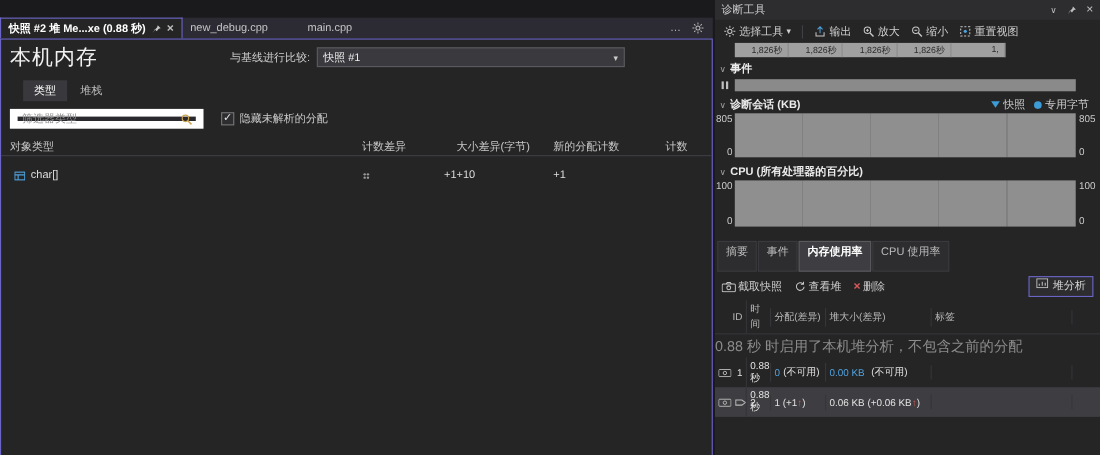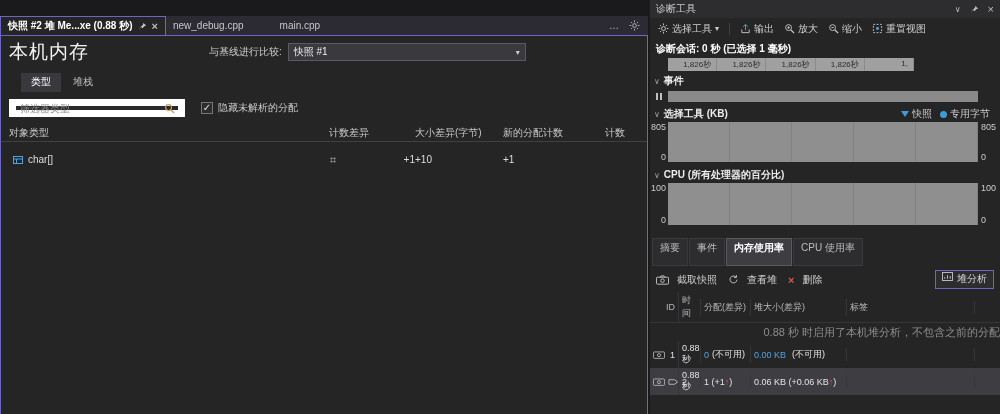--- a/index.html
+++ b/index.html
@@ -11,21 +11,21 @@
   .tabstrip { height:19px; background:#2c2b33; display:flex; align-items:stretch; }
   .doc-tab { display:flex; align-items:center; gap:5px; padding:0 7px; color:#c5c5c5; cursor:default; }
   .doc-tab.active { background:#252526; border:1px solid #6b65c8; border-bottom:none; color:#ffffff; font-weight:bold; }
   .doc-tab .tab-x { color:#bdbdbd; font-size:11px; line-height:1; }
   .tabstrip-right { margin-left:auto; display:flex; align-items:center; gap:10px; padding-right:8px; color:#b5b5b5; }
   .editor-body { position:absolute; top:19px; left:0; width:648px; height:393px; background:#252526; border:1px solid #6b65c8; display:flex; flex-direction:column; }
   .title-row { display:flex; align-items:flex-start; padding:3px 8px 0 8px; }
   .page-title { font-size:19px; color:#f2f2f2; letter-spacing:1px; flex:0 0 auto; }
   .compare-group { margin-left:120px; display:flex; align-items:center; gap:6px; margin-top:4px; }
   .compare-label { color:#cfcfcf; }
-  .compare-select { width:238px; height:18px; background:#39393e; border:1px solid #5a5a60; color:#eeeeee; display:flex; align-items:center; padding:0 5px; }
+  .compare-select { width:280px; height:18px; background:#39393e; border:1px solid #5a5a60; color:#eeeeee; display:flex; align-items:center; padding:0 5px; }
   .compare-select .chev { margin-left:auto; color:#cccccc; font-size:8px; }
   .view-tabs { display:flex; gap:2px; margin:8px 0 0 6px; }
   .view-tab { padding:2px 10px 3px; color:#bdbdbd; }
   .view-tab.active { background:#39393d; color:#ffffff;margin-left:14px; }
   .filter-row { display:flex; align-items:center; margin:7px 8px 4px 8px; }
   .filter-box { width:176px; height:18px; background:#2a2a2e; border:7px solid #ffffff; display:flex; align-items:center; }
   .filter-input { flex:1; background:transparent; border:none; outline:none; color:#d8d8d8; font-size:10px; padding:0 4px; font-family:"Liberation Sans",sans-serif; }
   .filter-input::placeholder { color:#8e8e8e; }
   .search-btn { width:18px; height:16px; display:flex; align-items:center; justify-content:center; }
   .chk-group { display:flex; align-items:center; gap:5px; margin-left:16px; }
@@ -68,28 +68,28 @@
   .axis-col { display:flex; flex-direction:column; justify-content:space-between; font-size:9px; color:#cccccc; }
   .axis-col.left { align-items:flex-end; padding-right:2px; }
   .axis-col.right { align-items:flex-start; padding-left:3px; }
   .chart-surface { background:#8f8f8f; background-image:repeating-linear-gradient(to right, transparent 0 61px, rgba(0,0,0,0.10) 61px 62px); }
   .mem-chart { height:40px; }
   .cpu-chart { height:42px; }
   .bottom-tabs { display:flex; gap:1px; margin:13px 0 0 2px; }
   .btab { padding:2px 7px 10px; background:#2d2d30; color:#bdbdbd; border:1px solid #3a3a3e; }
   .btab.active { background:#3e3e42; color:#ffffff; font-weight:bold; border-color:#5a5a5e; }
   .snap-toolbar { display:flex; align-items:center; gap:11px; padding:4px 6px 3px; color:#cfcfcf; }
-  .snap-tool { display:flex; align-items:center; gap:8px; }
+  .snap-tool { display:flex; align-items:center; gap:2px; }
   .heap-analysis-btn { margin-left:auto; display:flex; align-items:flex-start; gap:4px; border:1px solid #6b65c8; background:#2d2d30; padding:1px 6px 2px; color:#d8d8d8; }
   .red-x { color:#d95858; font-weight:bold; font-size:11px; }
   .snap-grid { display:grid; grid-template-columns:28px 22px 50px 96px 128px 1fr; font-size:9px; align-items:center; }
   .snap-grid > div { padding:2px 3px; border-left:1px solid #35353a; min-height:13px; display:flex; align-items:center; }
   .snap-grid > div:first-child { border-left:none; }
   .snap-head { color:#b8b8b8; border-bottom:1px solid #35353a; }
-  .notice-row { text-align:right; color:#8c8c8c; font-size:11px; padding:2px 0 1px; }
+  .notice-row { text-align:left; color:#8c8c8c; font-size:13px; padding:2px 0 1px; }
   .snap-row { color:#e2e2e2; }
   .snap-row.selected { background:#3e3e42; }
   .snap-row .idcell { gap:3px; justify-content:flex-start; }
   .link-blue { color:#4fa3e0; }
   .arrow-up { color:#d95858; font-weight:bold; font-size:9px; }
   .icn { display:inline-flex; align-items:center; justify-content:center; }
   svg { display:block; }
 </style>
 </head>
 <body>
@@ -266,21 +266,20 @@
         <span class="icn">
           <svg width="11" height="11" viewBox="0 0 12 12">
               <rect x="1.5" y="1.5" width="9" height="9" fill="none" stroke="#c8c8c8" stroke-dasharray="2 1.6"></rect>
               <circle cx="6" cy="6" r="1.6" fill="#4fa3e0"></circle>
             </svg>
         </span>
         <span>重置视图</span>
       </div>
     </div>
 
-    <div class="session-line">诊断会话: 0 秒 (已选择 1 毫秒)</div>
 
     <div class="ruler">
       <div class="ruler-seg">1,826秒</div>
       <div class="ruler-seg">1,826秒</div>
       <div class="ruler-seg">1,826秒</div>
       <div class="ruler-seg">1,826秒</div>
       <div class="ruler-seg">1,</div>
     </div>
 
     <div class="sec-header">
@@ -290,21 +289,21 @@
     <div class="events-row">
       <span class="pause-icon">
           <i></i>
           <i></i>
         </span>
       <div class="track"></div>
     </div>
 
     <div class="sec-header">
       <span class="chev-sm">∨</span>
-      <span>选择工具 (KB)</span>
+      <span>诊断会话 (KB)</span>
       <span class="legend">
         <span class="leg-item">
           <i class="tri-down"></i>
           <span>快照</span>
         </span>
         <span class="leg-item">
           <i class="dot-blue"></i>
           <span>专用字节</span>
         </span>
       </span>

